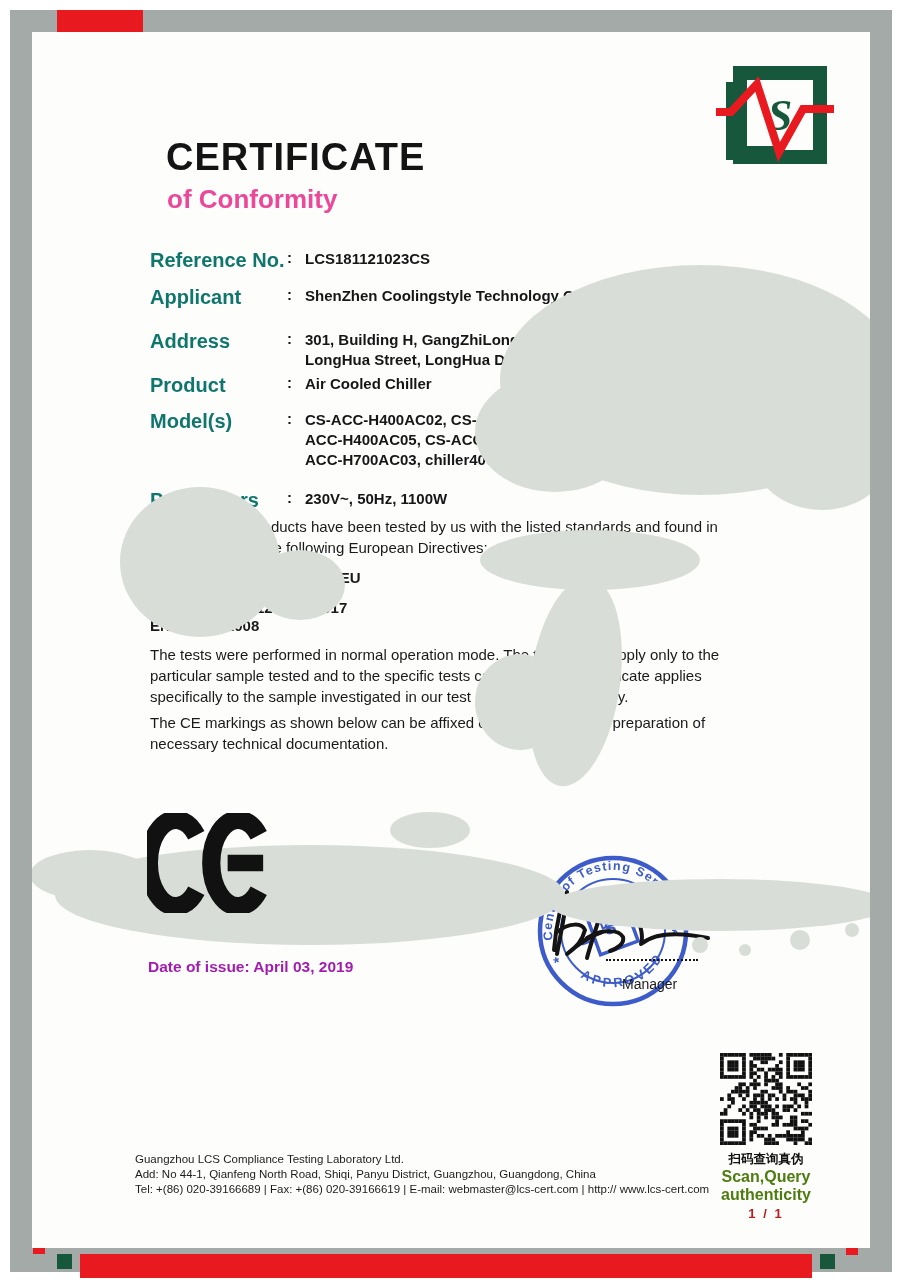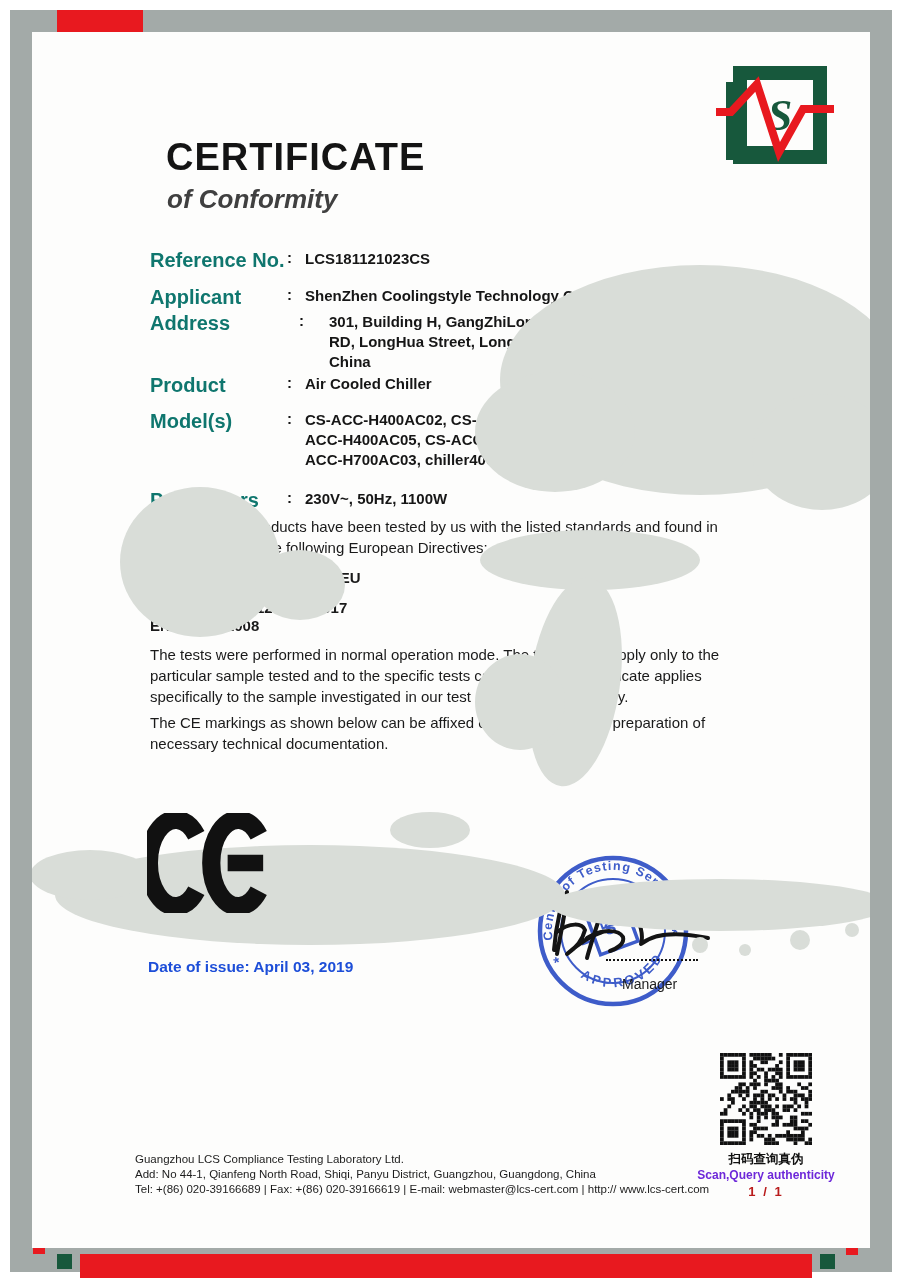--- a/index.html
+++ b/index.html
@@ -18,47 +18,47 @@
   .sq { position:absolute; }
   .red   { background:#e8191f; }
   .green { background:#17583c; }
 
   
   #map { position:absolute; left:32px; top:32px; width:838px; height:1216px; z-index:1; }
 
   .layer { position:absolute; z-index:2; }
 
   #title    { left:166px; top:136px; font-size:38px; font-weight:bold; letter-spacing:1px; color:#141414; }
-  #subtitle { left:167px; top:184px; font-size:26px; font-weight:bold; color:#404040;font-style:italic; }
+  #subtitle { left:167px; top:184px; font-size:26px; font-weight:bold; color:#ec4899; }
 
   .row { position:absolute; left:150px; display:flex; width:630px; }
   .row .lbl { width:137px; font-weight:bold; font-size:20px; color:#0f766e; flex:none; }
   .row .col { width:18px;  font-weight:bold; font-size:15px; color:#161616; flex:none; }
   .row .val { width:472px; font-weight:bold; font-size:15px; color:#161616; line-height:20px; }
 
   .para { position:absolute; left:150px; width:594px; font-size:15px; color:#1a1a1a; line-height:21px; }
   .para.bold { font-weight:bold; }
 
-  #date-issue { position:absolute; left:148px; top:958px; font-size:15.5px; font-weight:bold; color:#1d4ed8; }
+  #date-issue { position:absolute; left:148px; top:958px; font-size:15.5px; font-weight:bold; color:#a21caf; }
 
   #ce-mark { position:absolute; left:147px; top:813px; }
 
   #logo { position:absolute; left:716px; top:64px; }
 
   #stamp-wrap { position:absolute; left:533px; top:851px; width:160px; height:160px; opacity:.92; }
   #signature  { position:absolute; left:540px; top:886px; }
   #sig-dotline { position:absolute; left:606px; top:959px; width:92px; border-bottom:2px dotted #111; }
   #manager { position:absolute; left:622px; top:976px; font-size:14px; color:#1c1c1c; }
 
   #footer { position:absolute; left:135px; top:1152px; font-size:11.5px; line-height:14.8px; color:#1c1c1c; }
 
   #qr-block { position:absolute; left:690px; top:1053px; width:152px; text-align:center; }
   #qr-code  { display:block; margin:0 auto; }
   #qr-cn   { font-size:12.5px; font-weight:bold; margin-top:6px; color:#111; }
-  #qr-en   { font-size:12px;   font-weight:bold; color:#6d28d9; }
+  #qr-en   { font-size:16px;   font-weight:bold; color:#4d7c0f; }
   #qr-page { font-size:13px;   font-weight:bold; letter-spacing:2px; margin-top:2px; color:#b91c1c; }
 </style>
 </head>
 <body>
 
 <div id="canvas">
 
   <div id="frame-top" class="frame"></div>
   <div id="frame-bottom" class="frame"></div>
   <div id="frame-left" class="frame"></div>
@@ -114,21 +114,21 @@
   <div class="row" style="top:249px;">
     <span class="lbl">Reference No.</span>
     <span class="col">:</span>
     <span class="val">LCS181121023CS</span>
   </div>
   <div class="row" style="top:286px;">
     <span class="lbl">Applicant</span>
     <span class="col">:</span>
     <span class="val">ShenZhen Coolingstyle Technology Co., Ltd</span>
   </div>
-  <div class="row" style="top:312px;gap:12px;">
+  <div class="row" style="top:330px;">
     <span class="lbl">Address</span>
     <span class="col">:</span>
     <span class="val">301, Building H, GangZhiLong Technical Park, No.6 QingLong RD, LongHua Street, LongHua District, ShenZhen, GuangDong, China</span>
   </div>
   <div class="row" style="top:374px;">
     <span class="lbl">Product</span>
     <span class="col">:</span>
     <span class="val">Air Cooled Chiller</span>
   </div>
   <div class="row" style="top:410px;">

